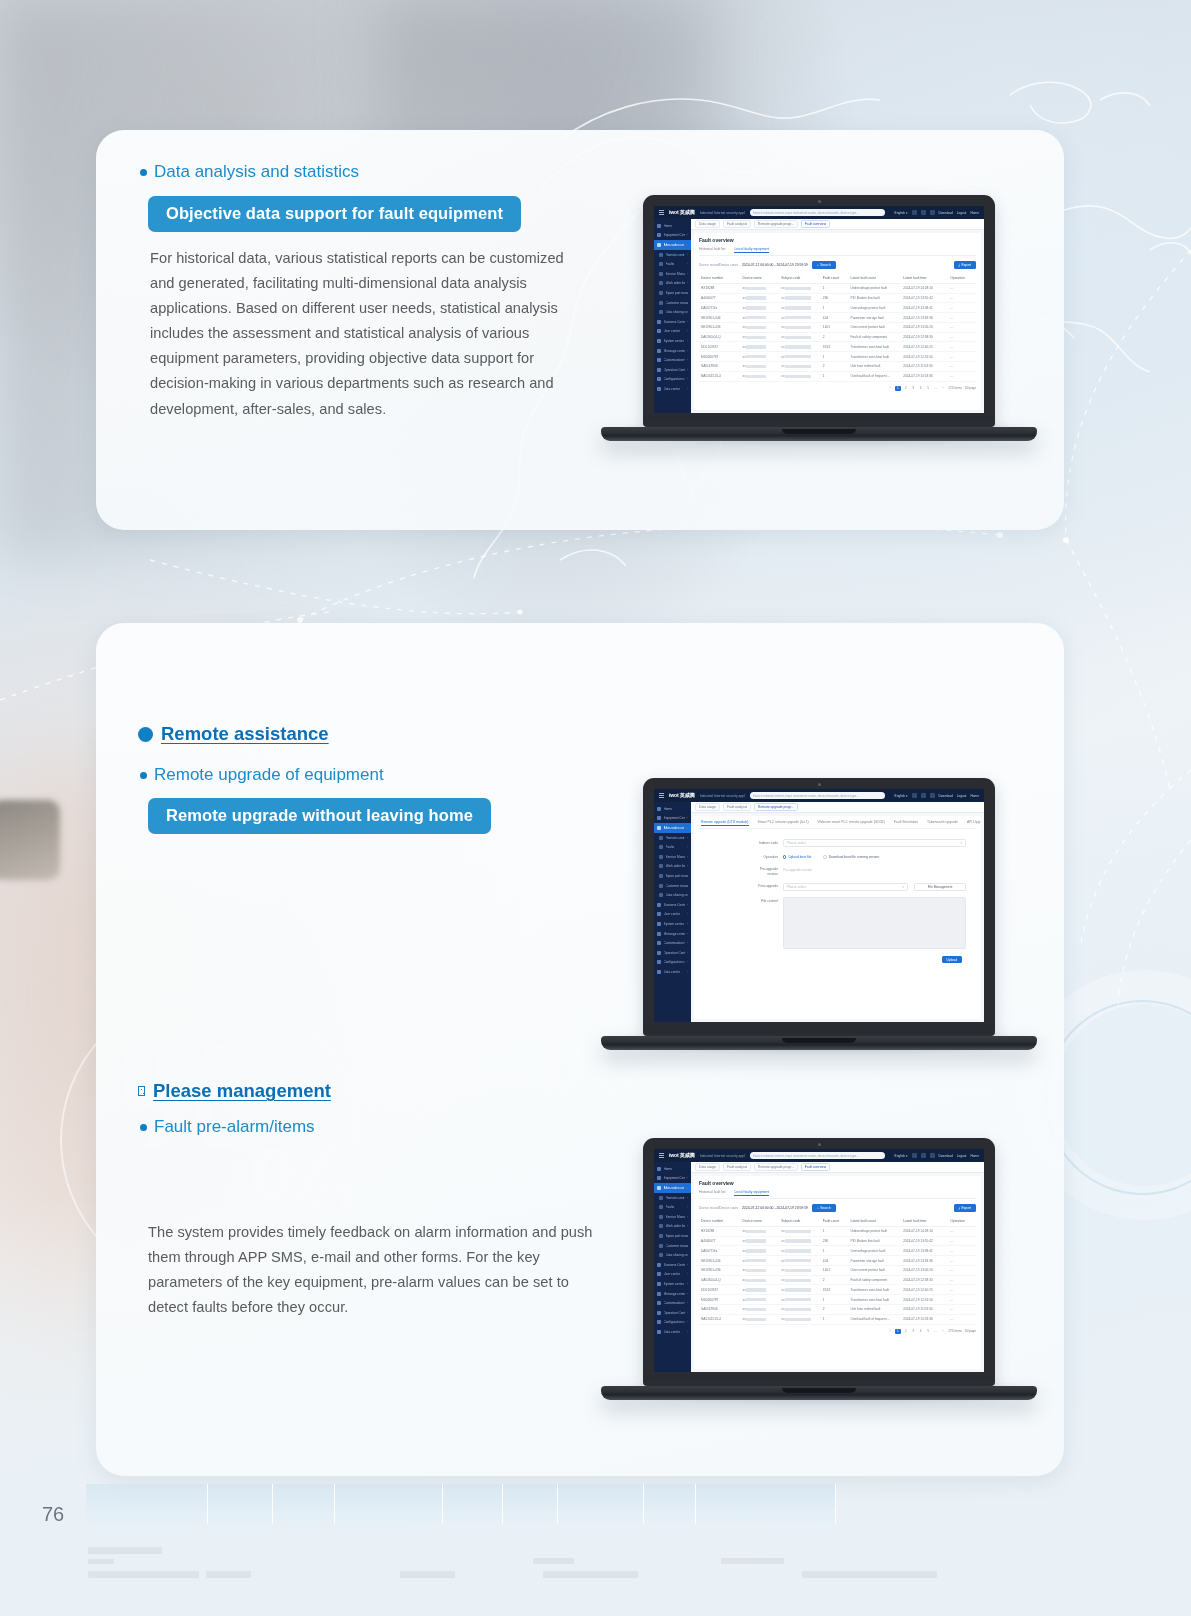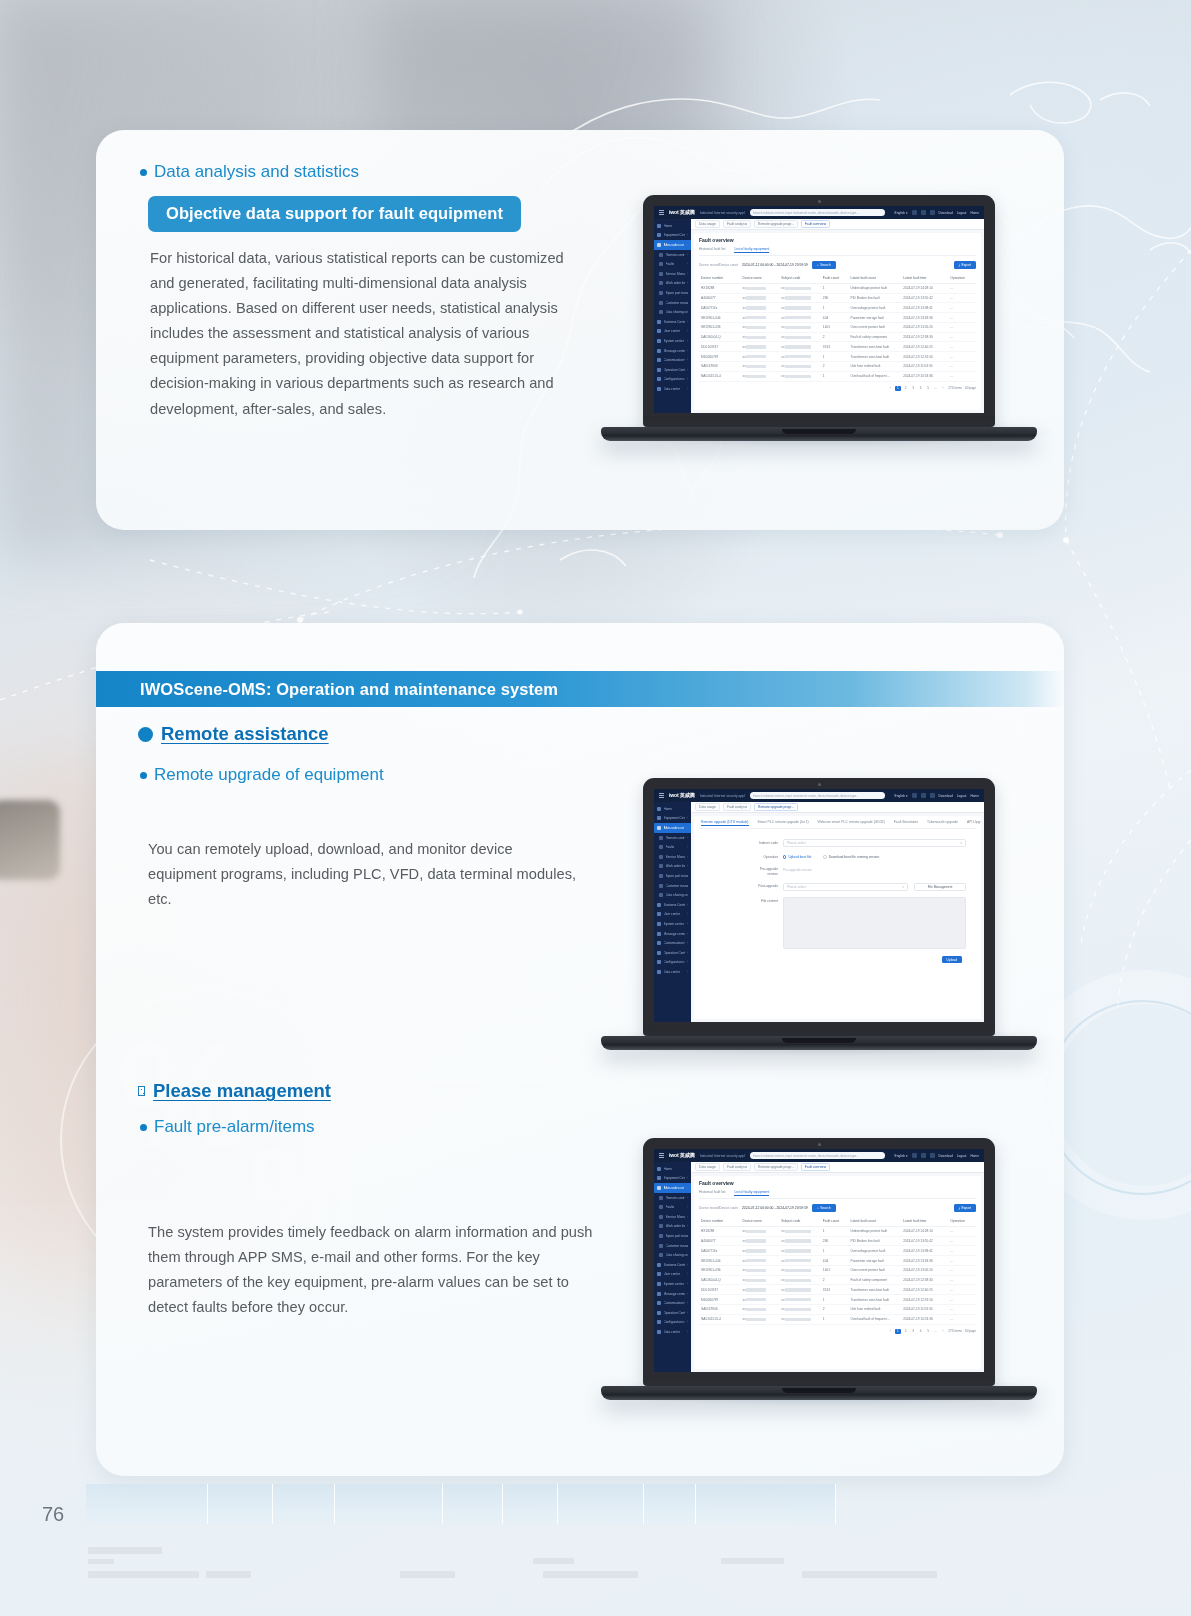--- a/index.html
+++ b/index.html
@@ -749,42 +749,39 @@
         </div>
 
       </div>
     </div>
     <div class="base" style="left:0; top:232px; width:436px; height:14px;"></div>
   </div>
 </div>
 
 <div class="card" id="card-bottom">
 
-  <div class="banner">
-    <span class="banner-text">IWOScene-OMS: Operation and maintenance system</span>
-  </div>
 
   <div class="blk" style="left:42px; top:100px;">
     <div class="group-head">
       <span class="dot-lg"></span>
       <span class="label">Remote assistance</span>
     </div>
   </div>
 
   <div class="blk" style="left:44px; top:142px;">
     <div class="bullet-head">
       <span class="dot-sm"></span>
       <span class="label">Remote upgrade of equipment</span>
     </div>
   </div>
 
-
-  <div class="blk" style="left:52px; top:214px; width:430px;">
-    <div class="para">You can remotely upload, download, and monitor device equipment programs, including PLC, VFD, data terminal modules, etc.</div>
+  <div class="blk" style="left:52px; top:175px;">
+    <span class="pill">Remote upgrade without leaving home</span>
   </div>
+
 
   <div class="laptop" style="left:505px; top:155px; width:448px; height:285px;">
     <div class="base-shadow" style="left:-4px; top:248px; width:456px; height:30px;"></div>
     <div class="lid" style="left:42px; top:0; width:352px; height:258px;">
       <div class="screen">
 
         <div class="app-top">
           <span class="hamb">
               <i></i>
               <i></i>

